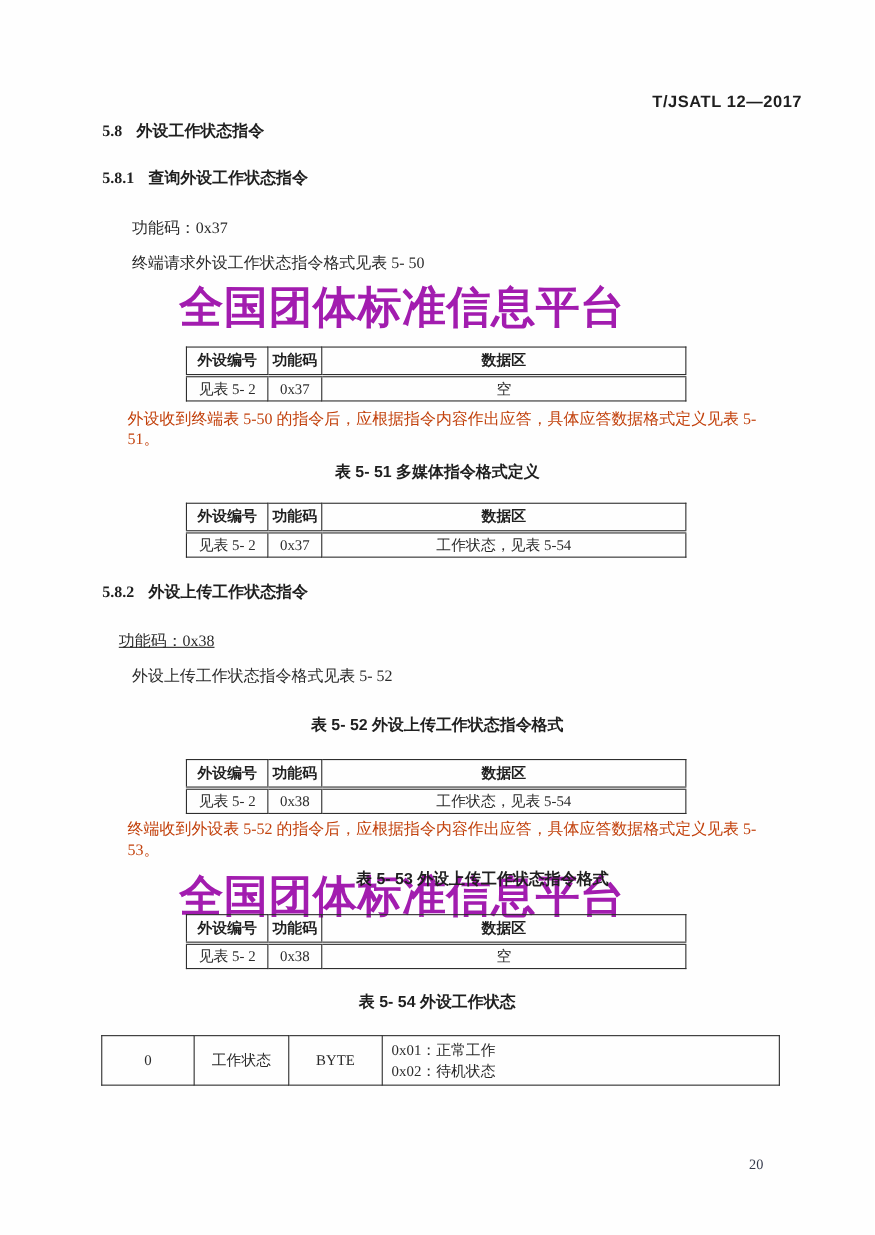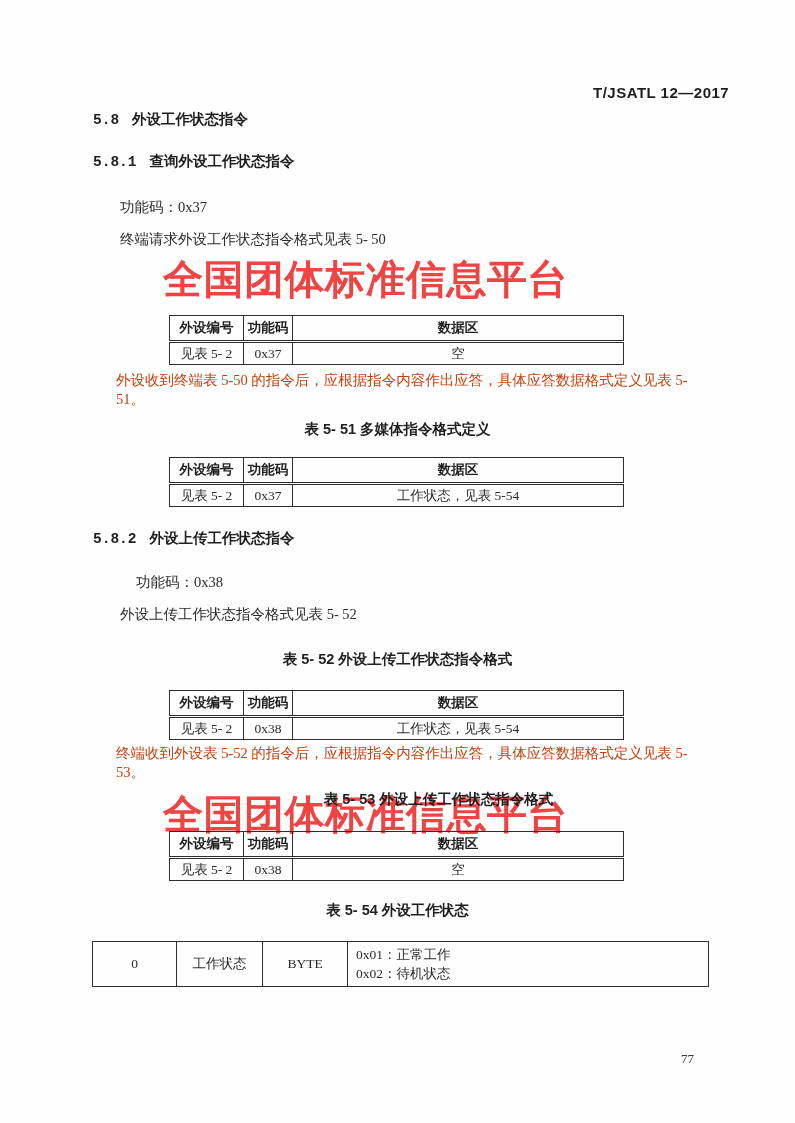--- a/index.html
+++ b/index.html
@@ -6,35 +6,35 @@
   .page {
     position:relative; width:795px; height:1123px; background:#fefefe;
     font-family:"Liberation Serif", serif; color:#262626; overflow:hidden;
   }
   .abs { position:absolute; z-index:2; }
   .doc-code {
     font-family:"Liberation Sans", sans-serif; font-weight:bold;
     font-size:15px; letter-spacing:0.5px; color:#1e1e1e;
   }
   .heading {
-    font-family:Liberation Mono, monospace; font-weight:bold;
+    font-family:Liberation Serif, serif; font-weight:bold;
     font-size:14.5px; color:#1f1f1f; white-space:nowrap;
   }
   .heading .num { margin-right:13px; }
   .body-text { font-size:14.5px; white-space:nowrap; color:#2b2b2b; }
   .para { font-size:14.5px; color:#c2410c; width:600px; }
   .caption {
     left:0; width:795px; text-align:center;
     font-family:"Liberation Sans", sans-serif; font-weight:bold;
     font-size:14.5px; color:#1f1f1f;
   }
   .watermark {
     position:absolute; z-index:1;
     font-family:"Liberation Sans", sans-serif; font-weight:bold;
-    font-size:40px; color:#ef4444; white-space:nowrap; letter-spacing:0.5px;
+    font-size:40px; color:#a21caf; white-space:nowrap; letter-spacing:0.5px;
   }
   table { border-collapse:collapse; table-layout:fixed; background:transparent; }
   .cmd-table { width:454px; }
   .cmd-table col.c1 { width:74px; }
   .cmd-table col.c2 { width:49px; }
   .cmd-table col.c3 { width:331px; }
   .cmd-table th {
     font-family:"Liberation Sans", sans-serif; font-weight:bold; font-size:13.5px;
     color:#1f1f1f; border:1.5px solid #2e2e2e; border-bottom:3px double #2e2e2e;
     height:24px; text-align:center; padding:0;
@@ -121,21 +121,21 @@
       <td>0x37</td>
       <td>工作状态，见表 5-54</td>
     </tr>
   </tbody>
     </table>
 
   <div class="abs heading" style="left:93px; top:529px;">
     <span class="num">5.8.2</span><span>外设上传工作状态指令</span>
   </div>
 
-  <div class="abs body-text" style="left:136px; top:573px;">功能码：0x38</div>
+  <div class="abs body-text" style="left:108px; top:573px;text-decoration:underline;">功能码：0x38</div>
   <div class="abs body-text" style="left:120px; top:605px;">外设上传工作状态指令格式见表 5- 52</div>
 
   <div class="abs caption" style="top:650px;">表 5- 52 外设上传工作状态指令格式</div>
   <table class="cmd-table abs" style="left:169px; top:690px;">
     <colgroup>
         <col class="c1">
         <col class="c2">
         <col class="c3">
       </colgroup>
     <tbody>
@@ -189,15 +189,15 @@
       <td>工作状态</td>
       <td>BYTE</td>
       <td class="desc">
         <div>0x01：正常工作</div>
         <div>0x02：待机状态</div>
       </td>
     </tr>
   </tbody>
     </table>
 
-  <div class="abs page-num" style="left:681px; top:1051px;">77</div>
+  <div class="abs page-num" style="left:681px; top:1051px;">20</div>
 
 </div>
 
 </body></html>

